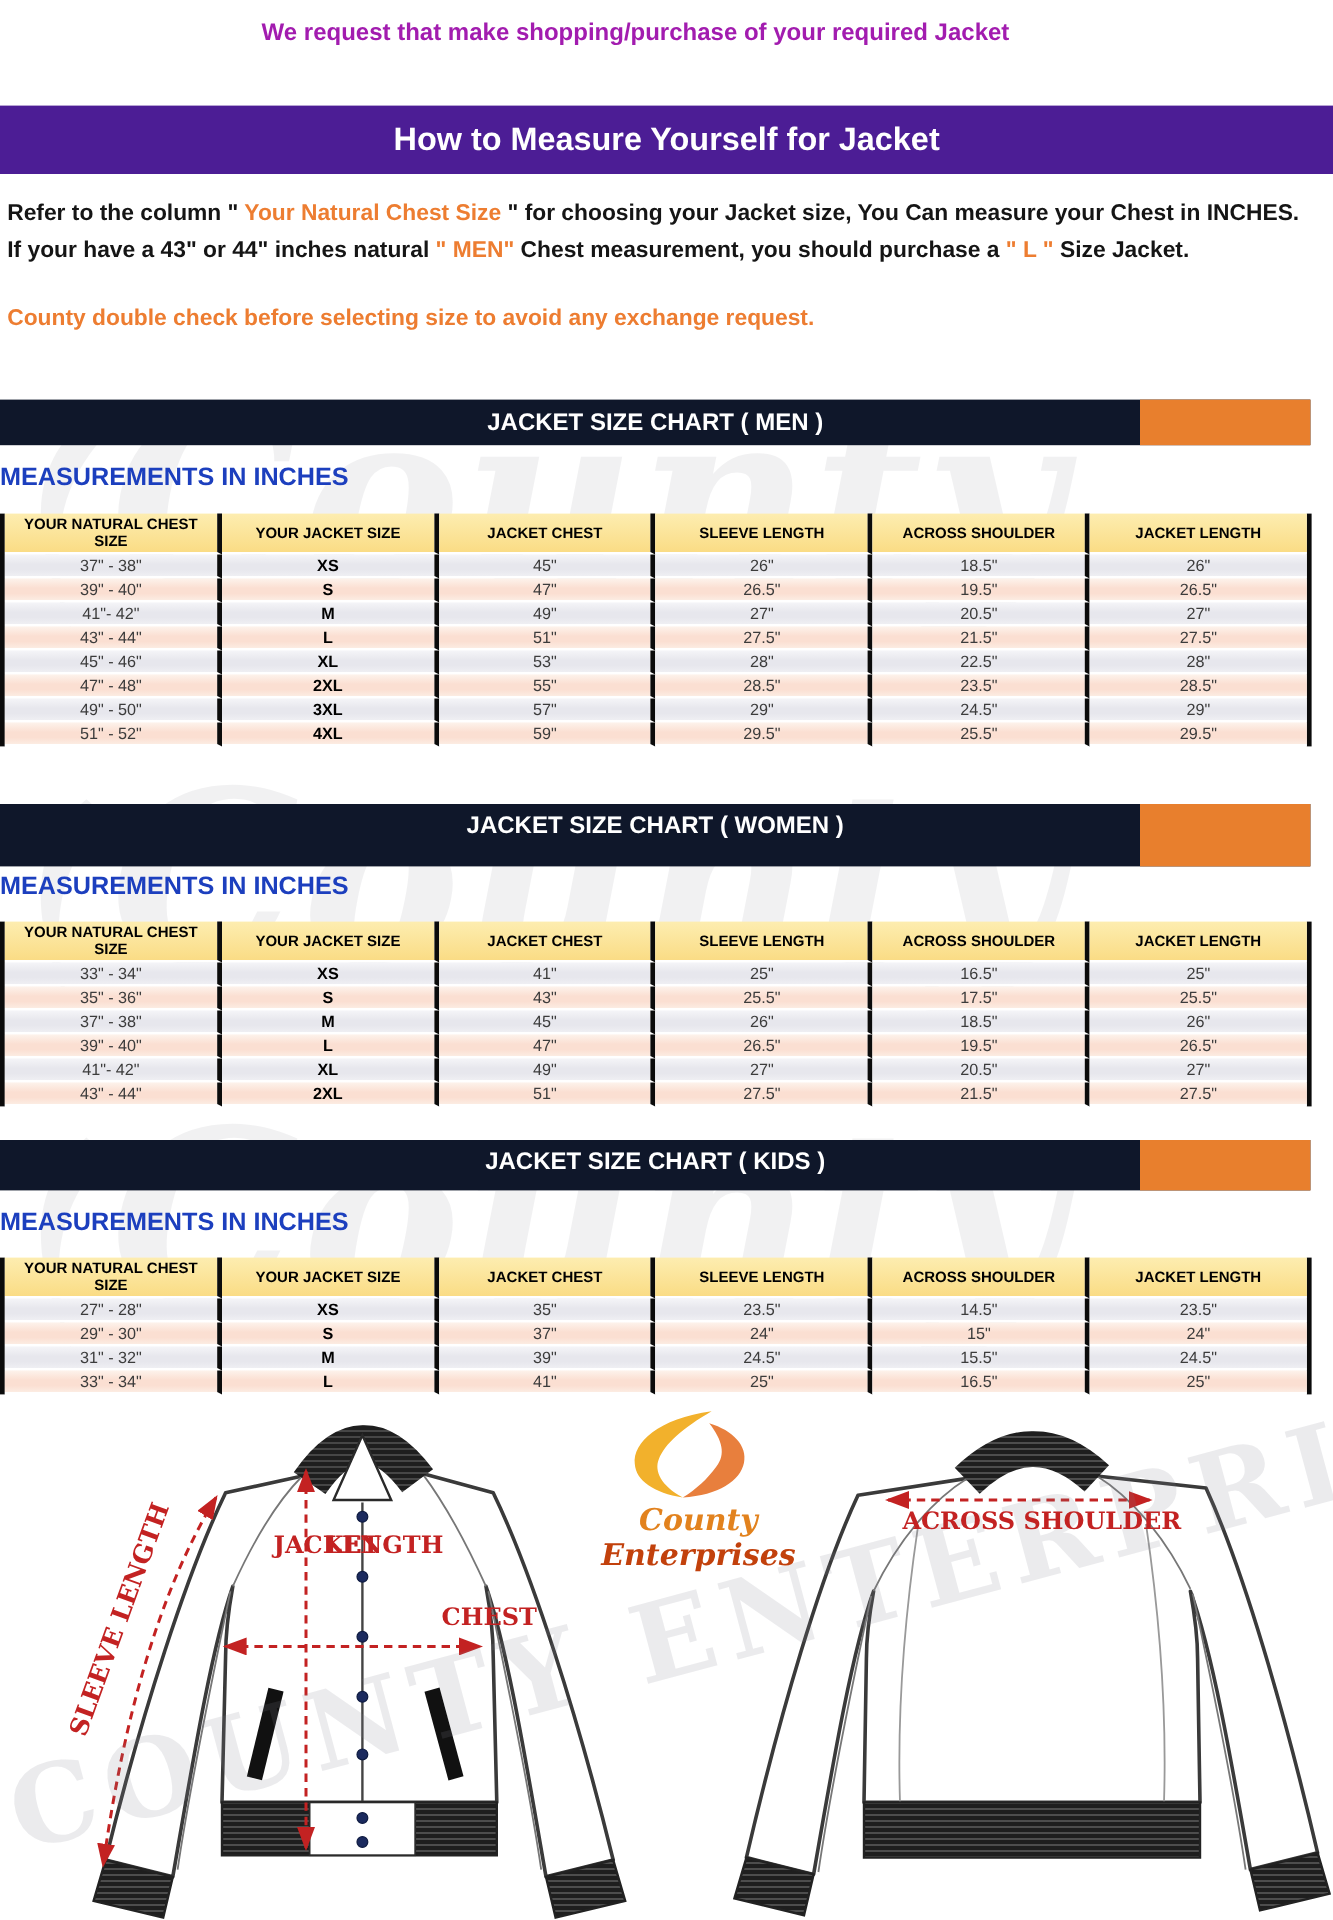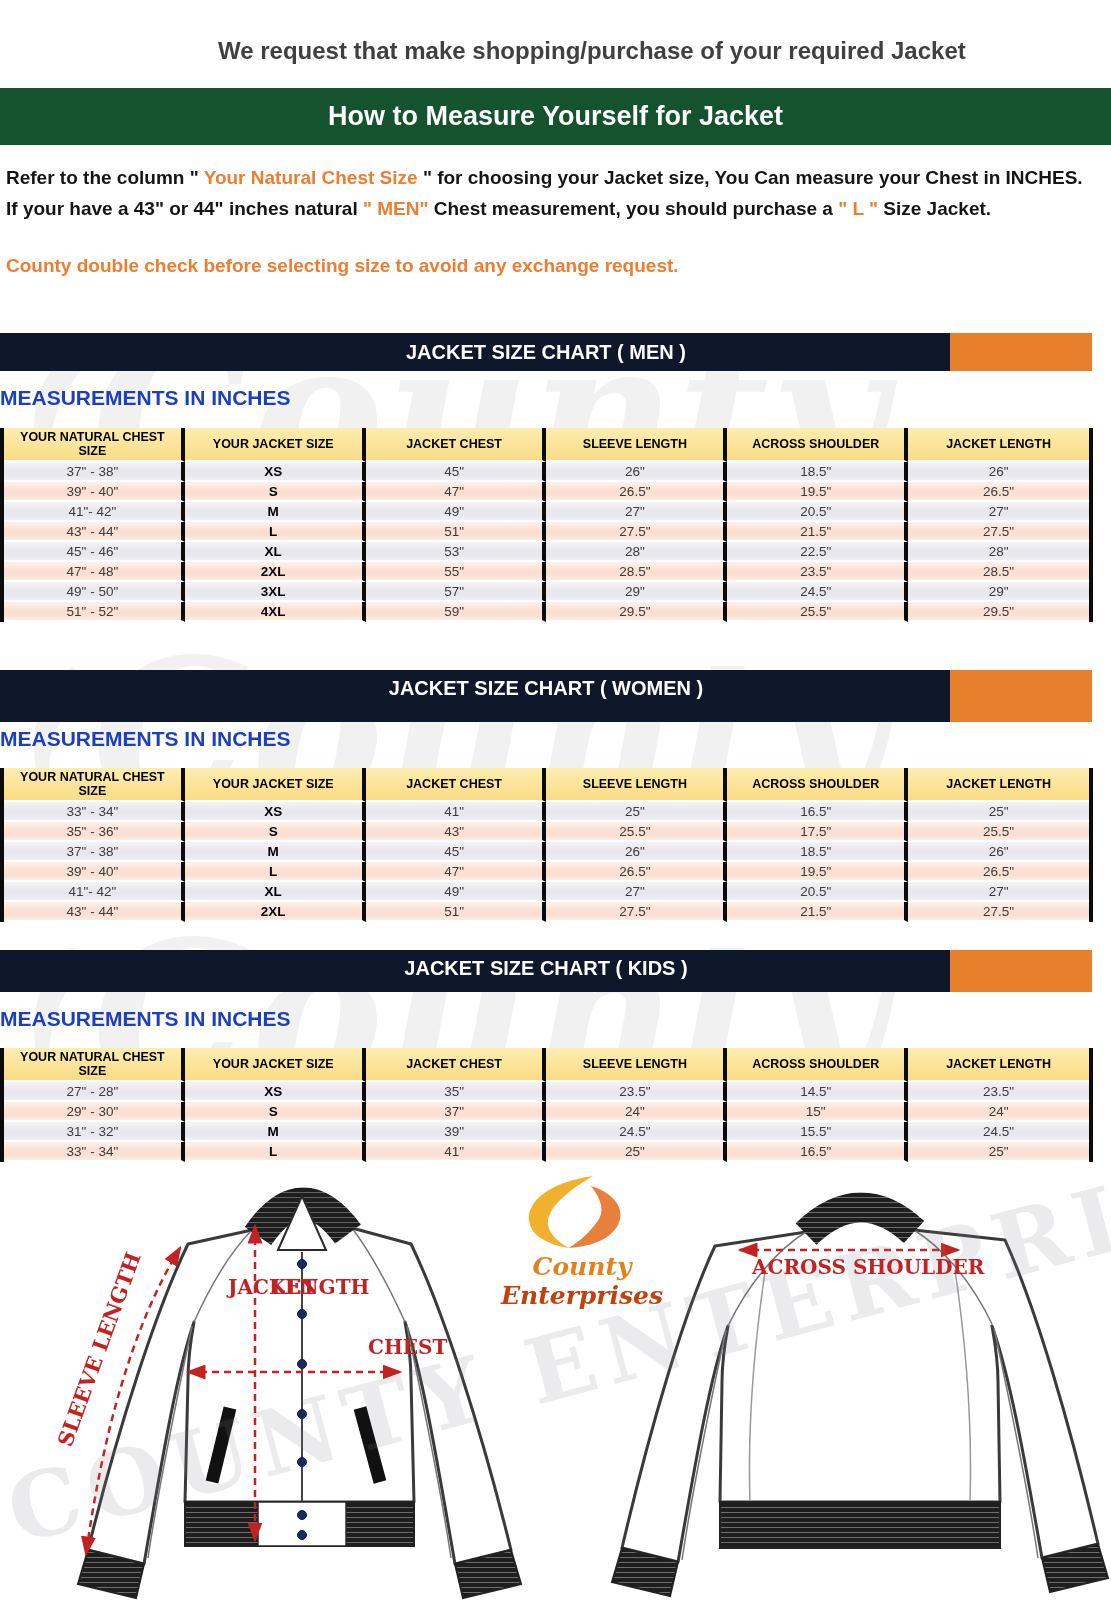--- a/index.html
+++ b/index.html
@@ -12,22 +12,22 @@
       color:rgba(125,125,140,0.11);font-family:"DejaVu Serif",serif;
       font-style:italic;font-weight:bold;font-size:198px;line-height:0.85;letter-spacing:2px;
       pointer-events:none;}
   .wm-flame{margin-top:12px;}
   .wm-bottom{position:absolute;left:110px;top:1452px;z-index:2;white-space:nowrap;
       font-family:"DejaVu Serif",serif;font-weight:bold;font-size:90px;letter-spacing:9px;
       color:rgba(130,130,142,0.16);transform:rotate(-15deg);transform-origin:0 50%;
       pointer-events:none;}
 
   
-  .intro{top:10px;left:218px;z-index:1;color:#404040;font-weight:bold;font-size:24px;line-height:34px;margin-top:24px;}
-  .main-banner{top:88px;left:0;width:1111px;height:57px;z-index:1;background:#14532d;
+  .intro{top:10px;left:218px;z-index:1;color:#a21caf;font-weight:bold;font-size:20px;line-height:34px;}
+  .main-banner{top:88px;left:0;width:1111px;height:57px;z-index:1;background:#4c1d95;
       color:#fff;font-weight:bold;font-size:27px;text-align:center;line-height:57px;}
   .para{left:6px;z-index:1;font-size:19px;font-weight:bold;color:#151515;white-space:nowrap;}
   .para .accent{color:#ED7D31;}
   .warning{top:255px;color:#ED7D31;}
   .contact{top:286px;}
 
   
   .section-banner{left:0;width:1092px;z-index:1;background:#0f172a;color:#fff;
       font-weight:bold;font-size:20px;text-align:center;}
   .banner-cap{position:absolute;right:0;top:0;width:142px;height:100%;background:#E87F2D;}

